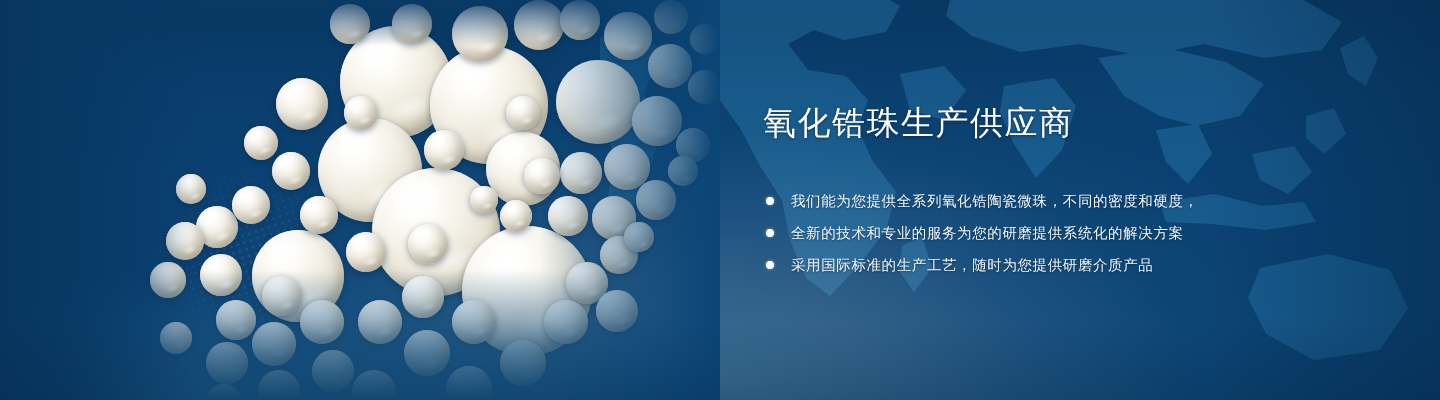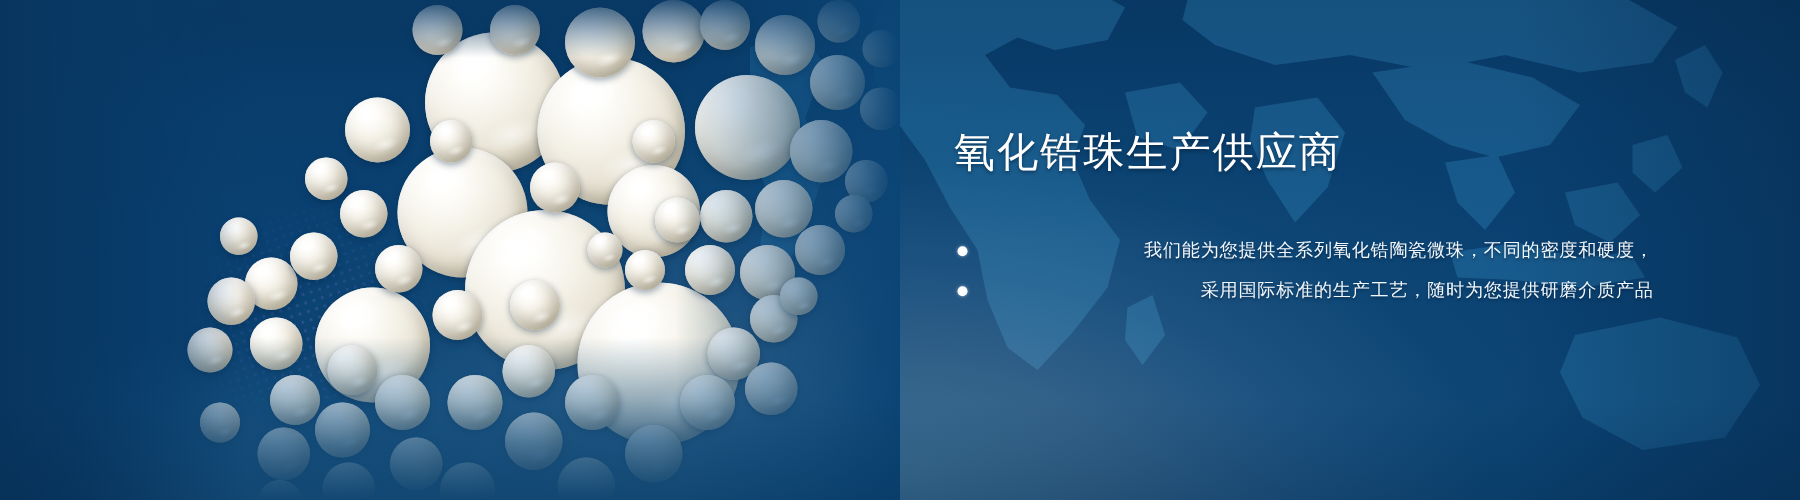--- a/index.html
+++ b/index.html
@@ -135,21 +135,20 @@
   }
   .bullet-item {
     position: relative;
     padding-left: 28px;
     margin-bottom: 10px;
     font-size: 14.5px;
     line-height: 22px;
     letter-spacing: .6px;
     color: #f2f7fb;
     text-shadow: 0 1px 2px rgba(2,26,50,.5);
-    text-align: right;
   }
   .bullet-item:last-child { margin-bottom: 12px; }
   .bullet-dot {
     position: absolute;
     left: 3px; top: 7px;
     width: 8px; height: 8px;
     border-radius: 50%;
     background: #ffffff;
     box-shadow: 0 0 3px rgba(255,255,255,.5);
   }
@@ -275,18 +274,22 @@
   <div class="content">
     <h1 class="headline">氧化锆珠生产供应商</h1>
 
     <ul class="bullets">
       <li class="bullet-item">
         <span class="bullet-dot"></span>
         <span class="bullet-line">我们能为您提供全系列氧化锆陶瓷微珠，不同的密度和硬度，</span>
       </li>
       <li class="bullet-item">
         <span class="bullet-dot"></span>
+        <span class="bullet-line">全新的技术和专业的服务为您的研磨提供系统化的解决方案</span>
+      </li>
+      <li class="bullet-item">
+        <span class="bullet-dot"></span>
         <span class="bullet-line">采用国际标准的生产工艺，随时为您提供研磨介质产品</span>
       </li>
     </ul>
   </div>
 
 </div>
 
 </body></html>

